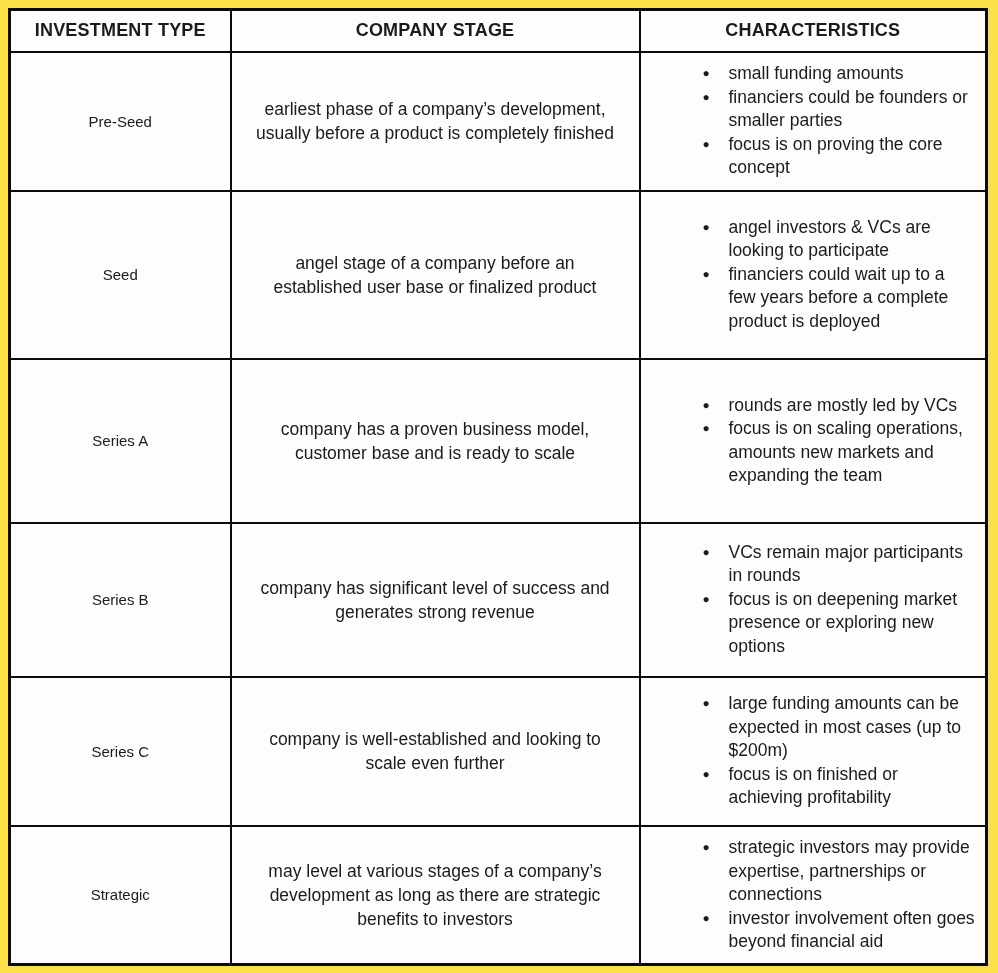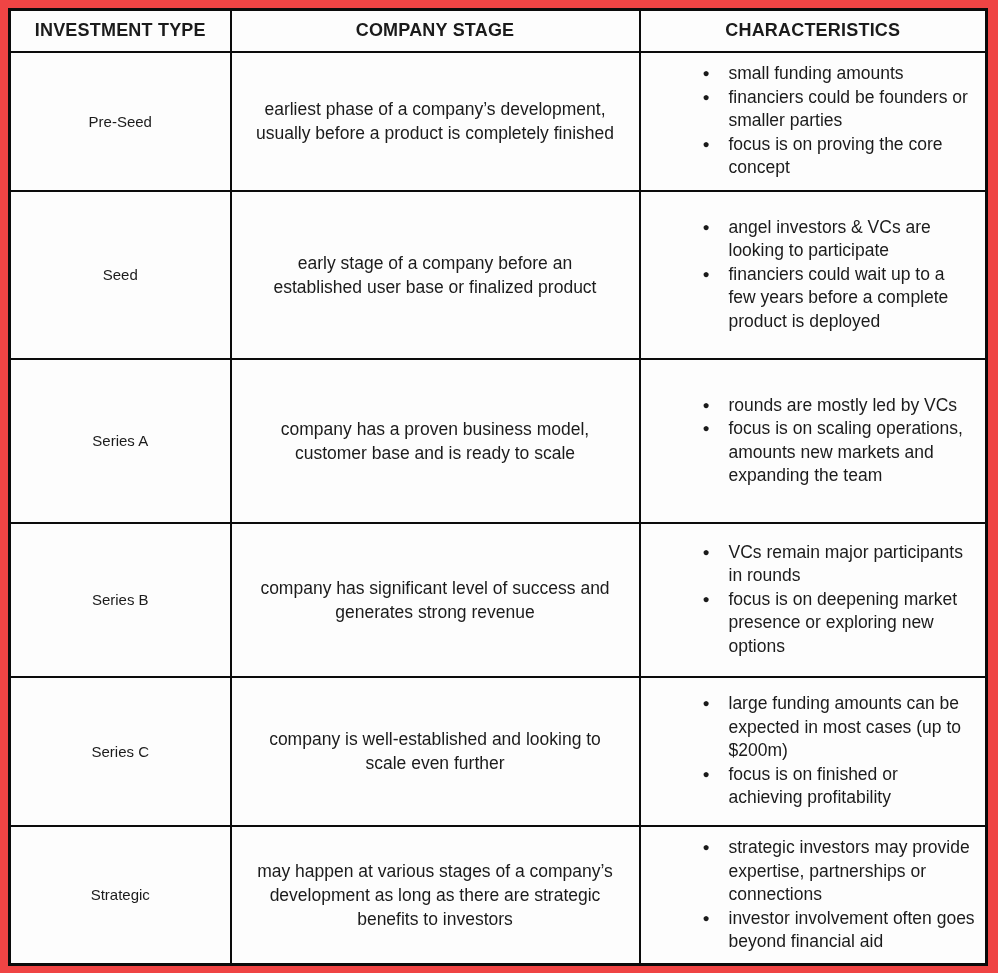--- a/index.html
+++ b/index.html
@@ -7,21 +7,21 @@
     padding: 0;
     background: #fcfcfc;
     font-family: "Liberation Sans", "DejaVu Sans", sans-serif;
     color: #1b1b1b;
   }
   .page {
     width: 998px;
     height: 973px;
     box-sizing: border-box;
     padding: 8px 13px 10px 8px;
-    background: #ef4444;
+    background: #fde047;
   }
   table.invest-table {
     border-collapse: collapse;
     table-layout: fixed;
     width: 977px;
     height: 955px;
     background: #fdfdfd;
     border: 3px solid #0b0b0b;
   }
   col.c1 { width: 221px; }
@@ -103,21 +103,21 @@
         <td class="chars-cell">
           <ul class="char-list">
             <li>small funding amounts</li>
             <li>financiers could be founders or smaller parties</li>
             <li>focus is on proving the core concept</li>
           </ul>
         </td>
       </tr>
       <tr class="r2">
         <td class="type-cell">Seed</td>
-        <td class="stage-cell">early stage of a company before an established user base or finalized product</td>
+        <td class="stage-cell">angel stage of a company before an established user base or finalized product</td>
         <td class="chars-cell">
           <ul class="char-list">
             <li>angel investors &amp; VCs are looking to participate</li>
             <li>financiers could wait up to a few years before a complete product is deployed</li>
           </ul>
         </td>
       </tr>
       <tr class="r3">
         <td class="type-cell">Series A</td>
         <td class="stage-cell">company has a proven business model, customer base and is ready to scale</td>
@@ -143,21 +143,21 @@
         <td class="stage-cell">company is well-established and looking to scale even further</td>
         <td class="chars-cell">
           <ul class="char-list">
             <li>large funding amounts can be expected in most cases (up to $200m)</li>
             <li>focus is on finished or achieving profitability</li>
           </ul>
         </td>
       </tr>
       <tr class="r6">
         <td class="type-cell">Strategic</td>
-        <td class="stage-cell">may happen at various stages of a company’s development as long as there are strategic benefits to investors</td>
+        <td class="stage-cell">may level at various stages of a company’s development as long as there are strategic benefits to investors</td>
         <td class="chars-cell">
           <ul class="char-list">
             <li>strategic investors may provide expertise, partnerships or connections</li>
             <li>investor involvement often goes beyond financial aid</li>
           </ul>
         </td>
       </tr>
     </tbody>
   </table>
 </div>

